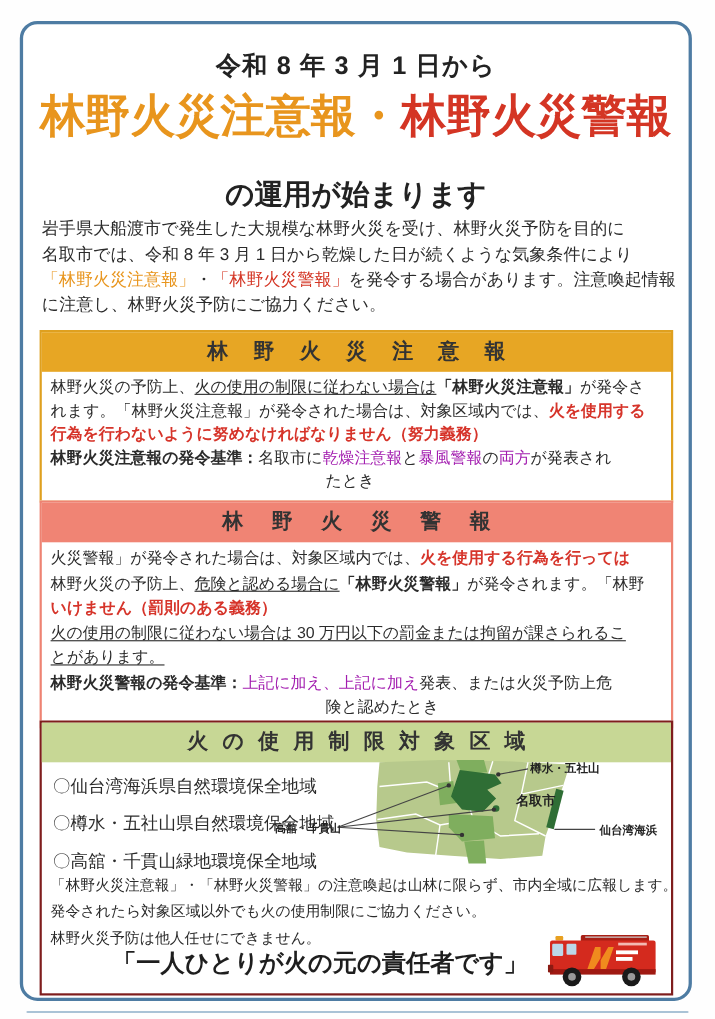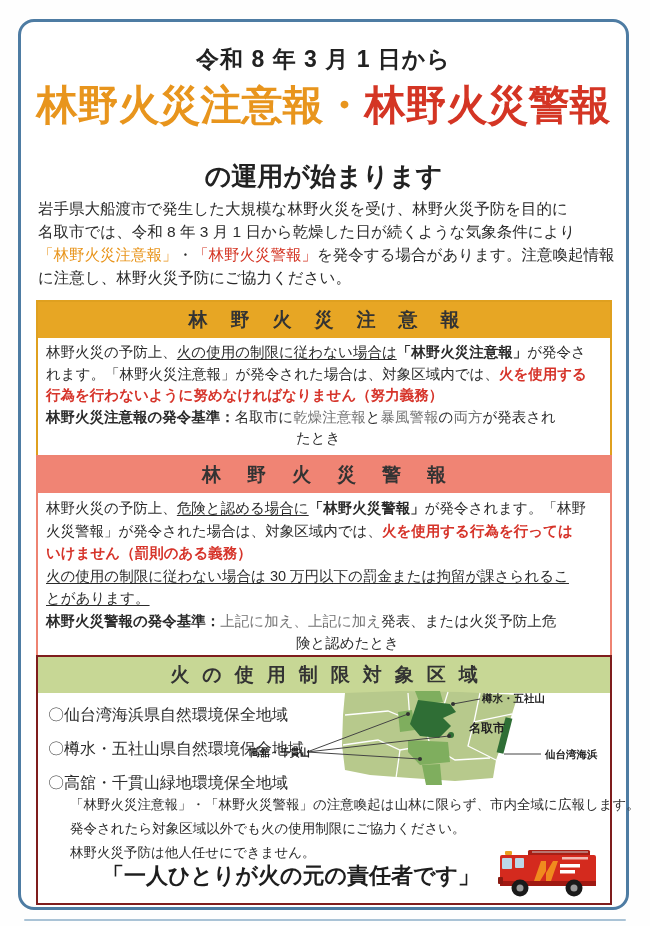--- a/index.html
+++ b/index.html
@@ -36,29 +36,29 @@
   .area-box{top:633px;height:250px;border:2px solid #7f1d1d;}
 
   .box-body{padding:4px 8px 5px 8px;font-size:14.5px;}
   .caution-box .box-body{line-height:21.5px;}
   .warning-box .box-body{line-height:22.5px;}
   .bline{display:block;white-space:nowrap;}
   .crit2{padding-left:250px;}
   .b{font-weight:bold;}
   .u{text-decoration:underline;text-underline-offset:2px;}
   .em-red{color:#d6342a;font-weight:bold;}
-  .red{color:#737373;}
+  .red{color:#a21caf;}
 
   .area-list{list-style:none;margin:0;padding:0;position:absolute;left:10px;top:48px;
          font-size:16px;}
   .area-list li{margin:0 0 13px 0;white-space:nowrap;}
   .map{position:absolute;left:212px;top:33px;}
   .map text{font-family:"Liberation Sans","DejaVu Sans",sans-serif;font-weight:bold;fill:#222;}
   .notes{position:absolute;left:8px;top:136px;font-size:13.5px;line-height:24px;}
-  .nline{display:block;white-space:nowrap;margin-left:24px;}
+  .nline{display:block;white-space:nowrap;}
   .slogan{position:absolute;left:48px;top:204px;width:410px;text-align:center;
          font-size:22px;font-weight:bold;color:#1e1e1e;white-space:nowrap;}
   .truck{position:absolute;left:460px;top:188px;}
 </style>
 </head>
 <body>
 
 <div class="page">
   <div class="frame">
 
@@ -82,22 +82,22 @@
         <span class="bline"><span>れます。「林野火災注意報」が発令された場合は、対象区域内では、</span><span class="em-red">火を使用する</span></span>
         <span class="bline"><span class="em-red">行為を行わないように努めなければなりません（努力義務）</span></span>
         <span class="bline"><span class="b">林野火災注意報の発令基準：</span><span>名取市に</span><span class="red">乾燥注意報</span><span>と</span><span class="red">暴風警報</span><span>の</span><span class="red">両方</span><span>が発表され</span></span>
         <span class="bline crit2">たとき</span>
       </div>
     </section>
 
     <section class="box warning-box">
       <div class="box-head head-salmon">林野火災警報</div>
       <div class="box-body">
+        <span class="bline"><span>火災警報」が発令された場合は、対象区域内では、</span><span class="em-red">火を使用する行為を行っては</span></span>
         <span class="bline"><span>林野火災の予防上、</span><span class="u">危険と認める場合に</span><span class="b">「林野火災警報」</span><span>が発令されます。「林野</span></span>
-        <span class="bline"><span>火災警報」が発令された場合は、対象区域内では、</span><span class="em-red">火を使用する行為を行っては</span></span>
         <span class="bline"><span class="em-red">いけません（罰則のある義務）</span></span>
         <span class="bline"><span class="u">火の使用の制限に従わない場合は 30 万円以下の罰金または拘留が課さられるこ</span></span>
         <span class="bline"><span class="u">とがあります。</span></span>
         <span class="bline"><span class="b">林野火災警報の発令基準：</span><span class="red">上記に加え、</span><span class="red">上記に加え</span><span>発表、または火災予防上危</span></span>
         <span class="bline crit2">険と認めたとき</span>
       </div>
     </section>
 
     <section class="box area-box">
       <div class="box-head head-green">火の使用制限対象区域</div>

